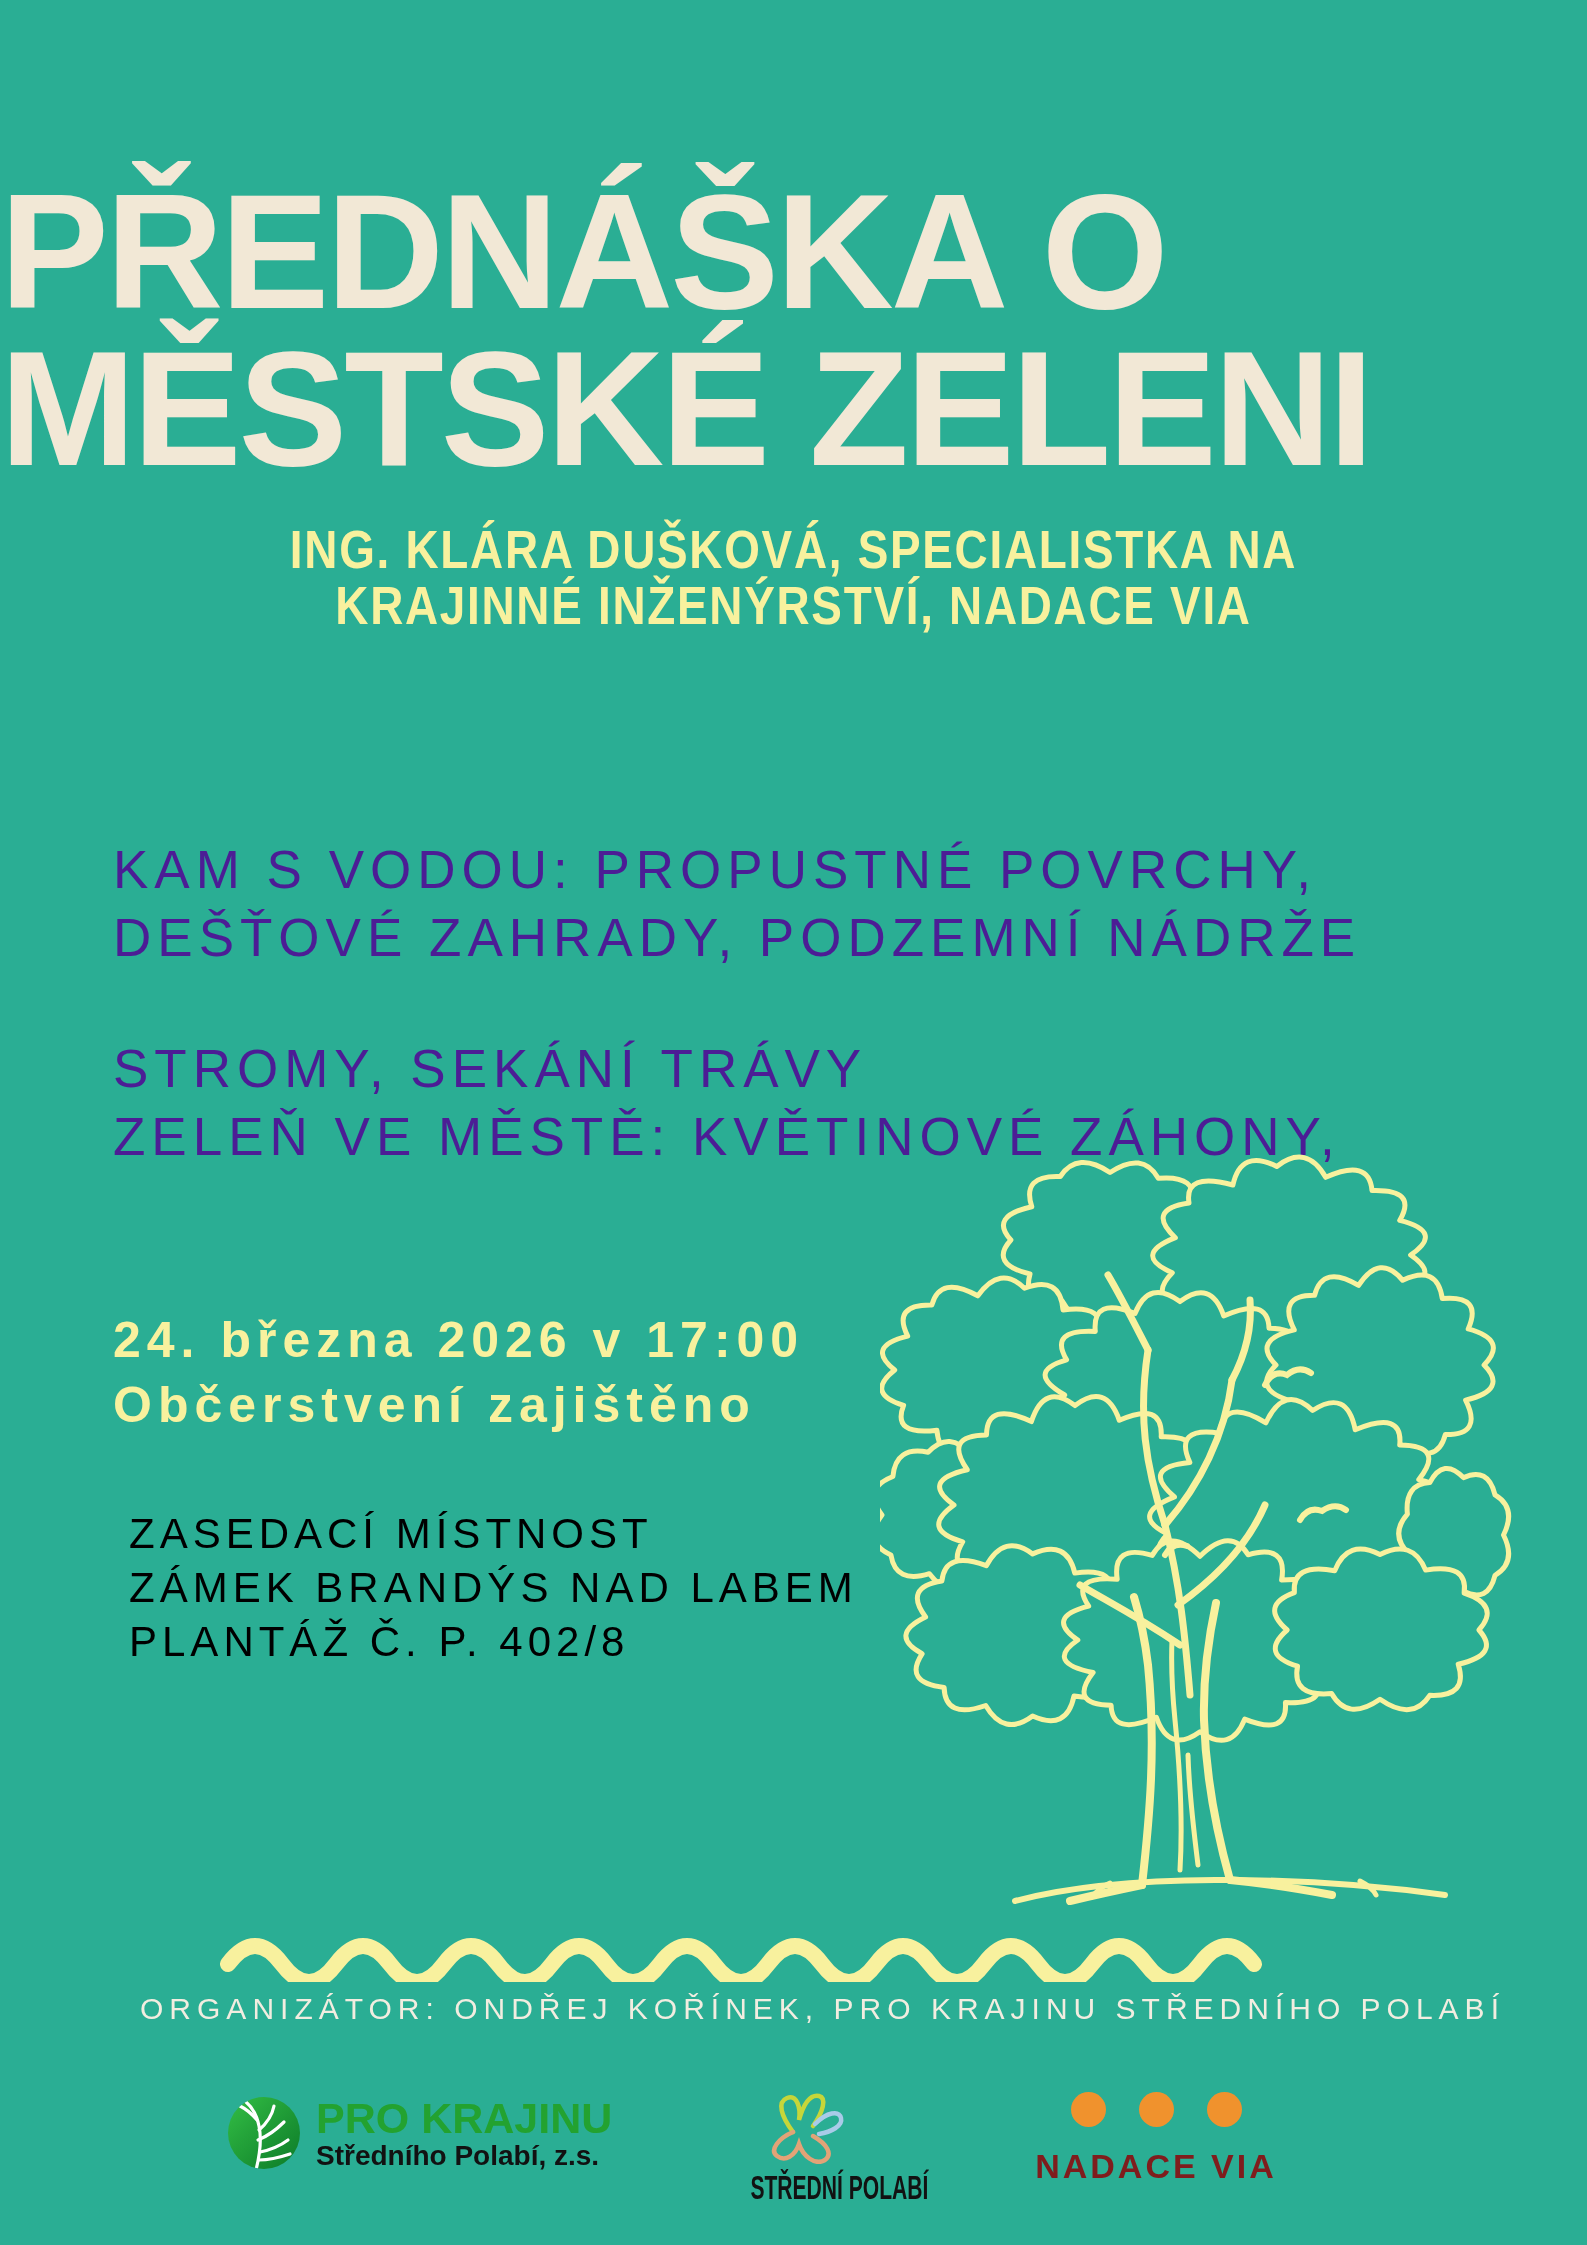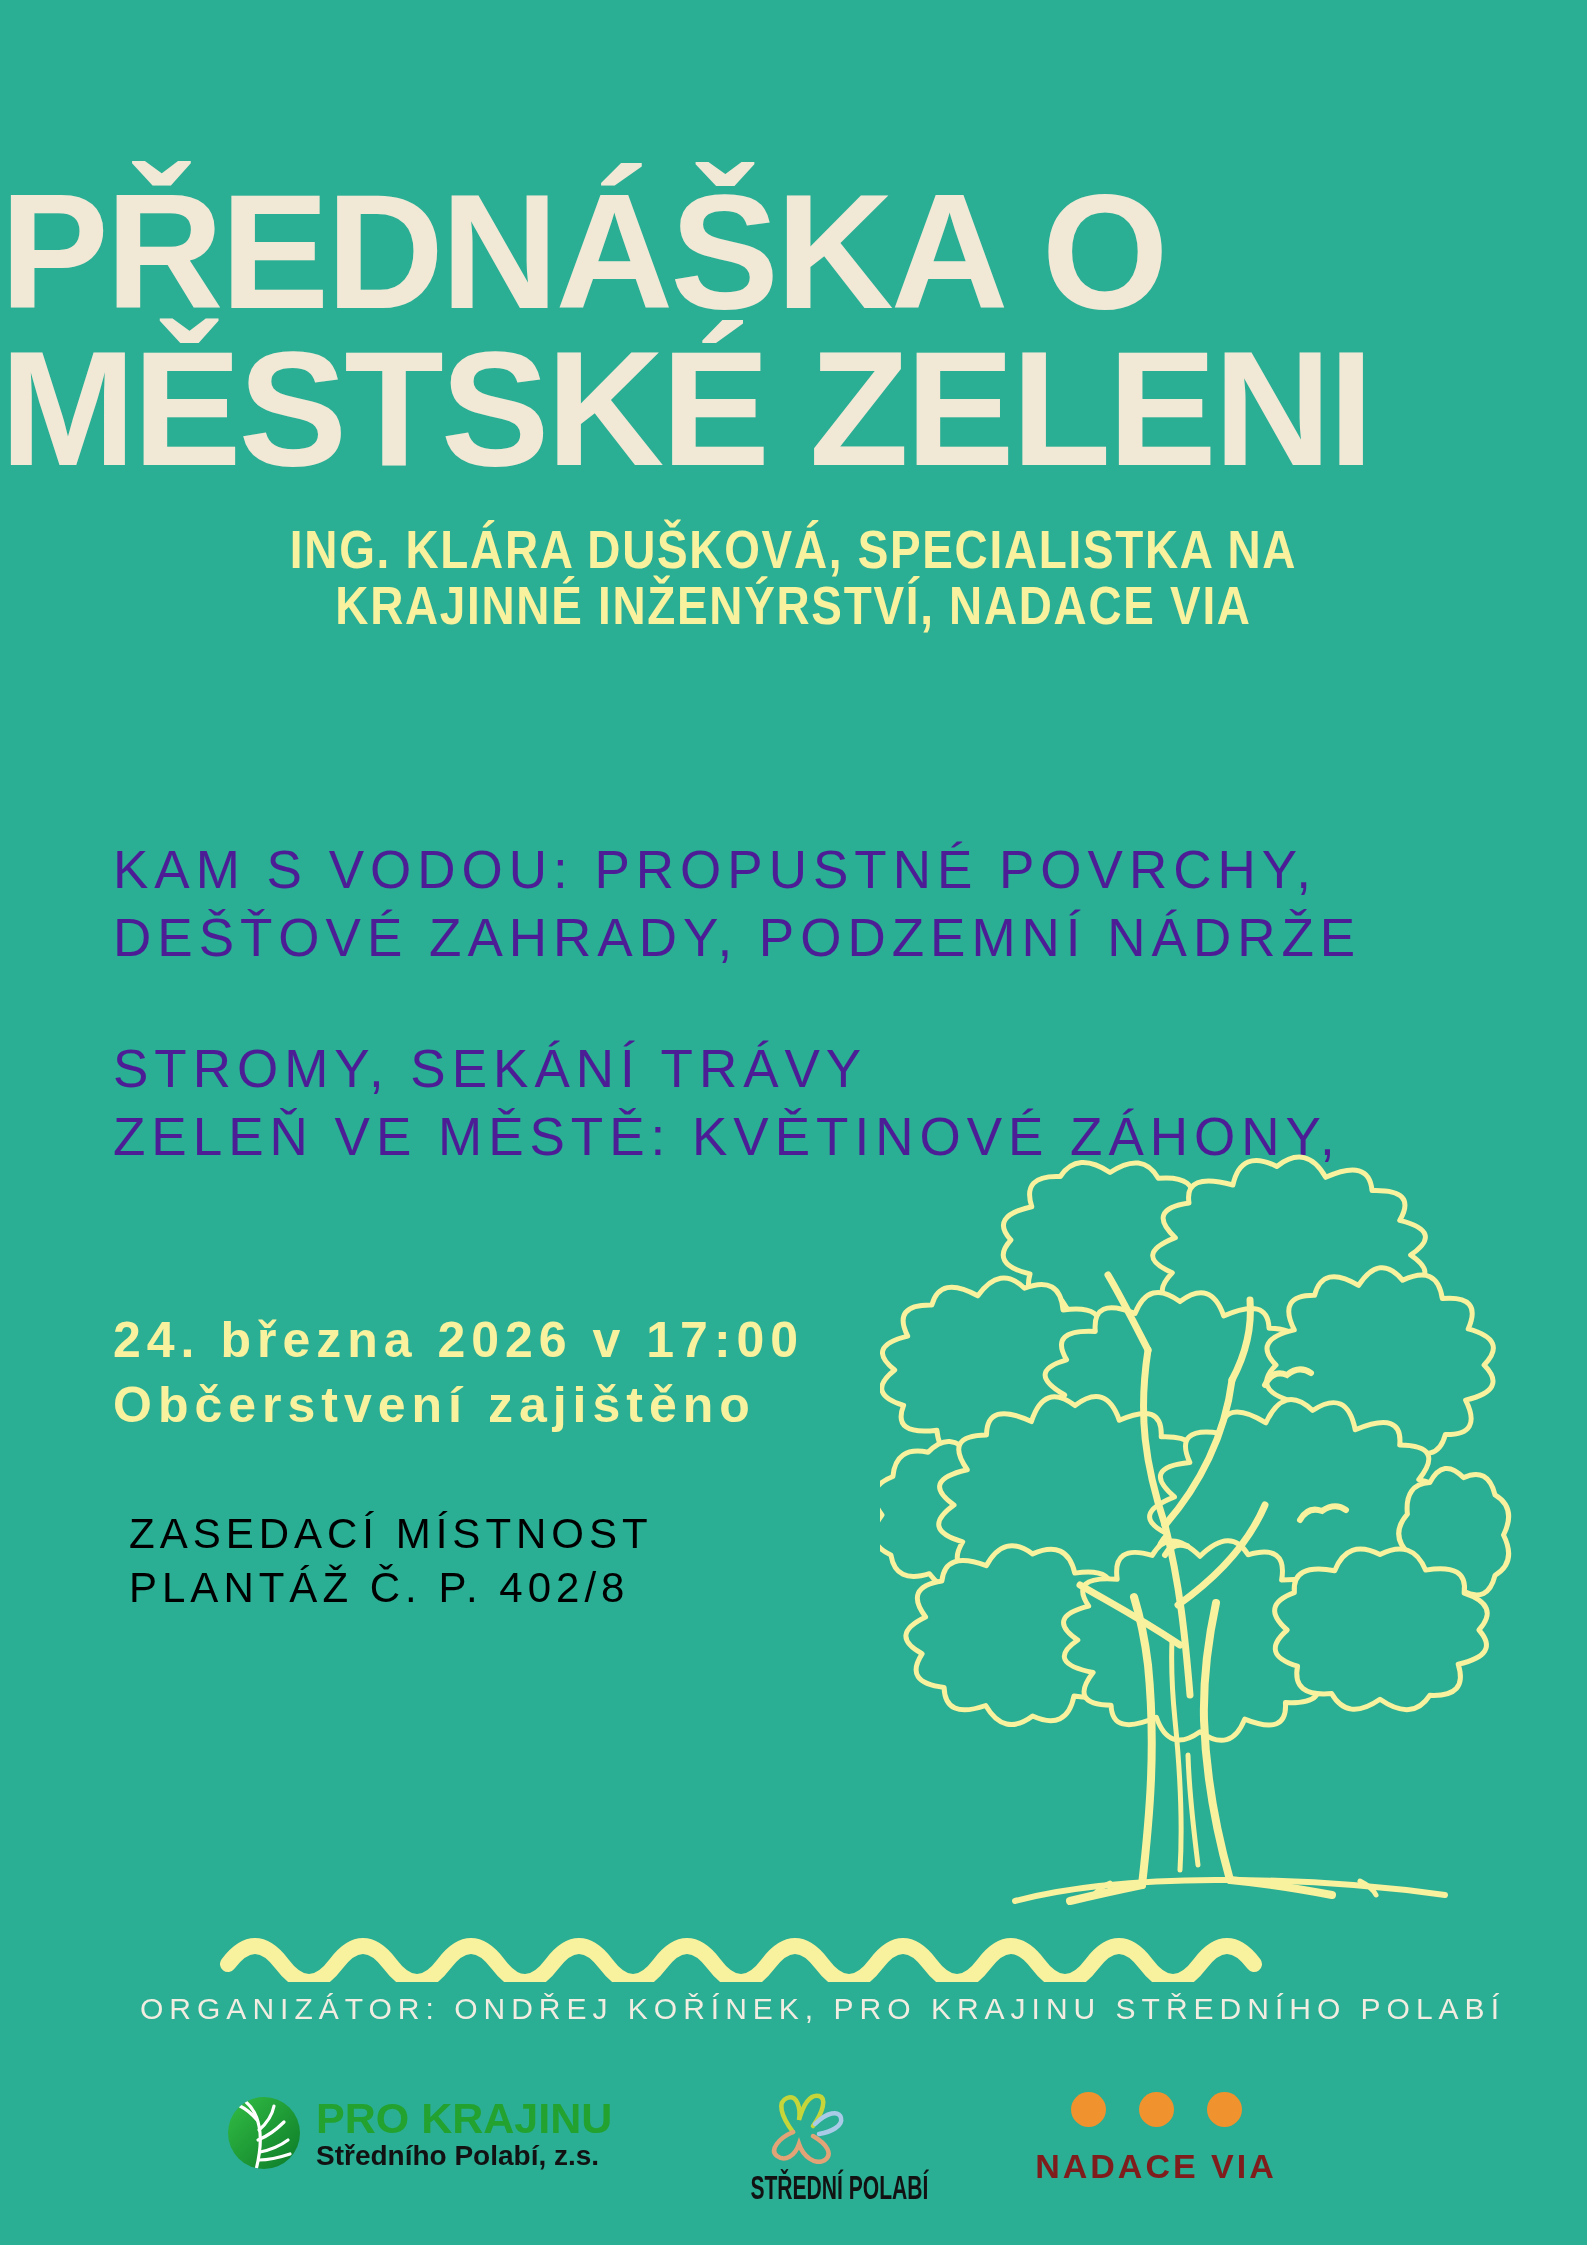--- a/index.html
+++ b/index.html
@@ -125,20 +125,21 @@
   <div>ZELEŇ VE MĚSTĚ: KVĚTINOVÉ ZÁHONY,</div>
 </div>
 
 <div class="abs datetime">
   <div>24. března 2026 v 17:00</div>
   <div>Občerstvení zajištěno</div>
 </div>
 
 <div class="abs location">
   <div>ZASEDACÍ MÍSTNOST</div>
+  <div>ZÁMEK BRANDÝS NAD LABEM</div>
   <div>PLANTÁŽ Č. P. 402/8</div>
 </div>
 
 <svg class="abs" id="tree-svg" style="left:880px;top:1135px;" width="640" height="775" viewBox="0 0 640 775">
   <g id="tree-canopy">
       <path d="M320.3,105.0 Q351.1,128.9 316.1,141.6 Q318.7,170.3 275.9,163.6 Q262.5,194.3 230.0,176.0 Q197.5,194.3 182.2,166.0 Q141.3,170.3 150.0,139.0 Q108.9,128.9 130.9,105.0 Q108.9,81.1 151.8,71.7 Q141.3,39.7 180.3,41.5 Q197.5,15.7 230.0,37.5 Q262.5,15.7 278.3,43.3 Q318.7,39.7 312.6,69.8 Q351.1,81.1 320.3,105.0 Z" fill="#2AAE94" stroke="#F8F19E" stroke-width="5" stroke-linejoin="round"></path>
       <path d="M530.6,120.0 Q564.9,143.3 516.8,153.7 Q538.1,185.9 493.7,185.8 Q489.2,217.2 445.2,196.8 Q426.6,231.6 396.9,208.6 Q361.1,226.7 352.2,190.9 Q304.0,203.4 311.1,170.9 Q265.3,165.6 292.3,137.7 Q251.6,120.0 295.4,102.7 Q265.3,74.4 309.0,68.0 Q304.0,36.6 352.9,50.0 Q361.1,13.3 396.8,31.4 Q426.6,8.4 445.7,42.3 Q489.2,22.8 492.0,55.5 Q538.1,54.1 519.7,85.4 Q564.9,96.7 530.6,120.0 Z" fill="#2AAE94" stroke="#F8F19E" stroke-width="5" stroke-linejoin="round"></path>
       <path d="M225.6,235.0 Q255.1,258.5 212.1,268.8 Q228.4,300.8 188.2,300.2 Q180.1,330.1 142.2,309.1 Q120.0,340.6 95.5,316.7 Q59.9,330.1 56.9,295.2 Q11.6,300.8 23.6,270.4 Q-15.1,258.5 14.7,235.0 Q-15.1,211.5 27.7,201.1 Q11.6,169.2 51.9,169.9 Q59.9,139.9 97.8,160.8 Q120.0,129.4 144.5,153.2 Q180.1,139.9 183.0,174.9 Q228.4,169.2 216.6,199.6 Q255.1,211.5 225.6,235.0 Z" fill="#2AAE94" stroke="#F8F19E" stroke-width="5" stroke-linejoin="round"></path>
       <path d="M425.8,260.0 Q455.4,283.2 406.7,293.1 Q431.7,326.0 386.6,324.9 Q388.0,358.8 346.0,343.2 Q330.9,376.5 300.0,348.0 Q269.1,376.5 252.3,346.4 Q212.0,358.8 219.3,320.5 Q168.3,326.0 183.7,296.1 Q144.6,283.2 184.7,260.0 Q144.6,236.8 186.6,224.8 Q168.3,194.0 215.3,196.4 Q212.0,161.2 255.0,178.5 Q269.1,143.5 300.0,166.6 Q330.9,143.5 343.7,180.9 Q388.0,161.2 389.0,193.2 Q431.7,194.0 406.3,227.0 Q455.4,236.8 425.8,260.0 Z" fill="#2AAE94" stroke="#F8F19E" stroke-width="5" stroke-linejoin="round"></path>
       <path d="M604.1,230.0 Q628.7,255.0 585.6,265.1 Q603.2,300.0 565.3,299.6 Q557.3,331.1 521.4,309.8 Q500.0,342.2 477.3,314.5 Q442.7,331.1 437.5,296.6 Q396.8,300.0 412.0,266.0 Q371.3,255.0 396.0,230.0 Q371.3,205.0 414.3,194.9 Q396.8,160.0 434.6,160.3 Q442.7,128.9 478.6,150.4 Q500.0,117.8 522.7,145.3 Q557.3,128.9 562.3,163.6 Q603.2,160.0 588.2,193.9 Q628.7,205.0 604.1,230.0 Z" fill="#2AAE94" stroke="#F8F19E" stroke-width="5" stroke-linejoin="round"></path>

